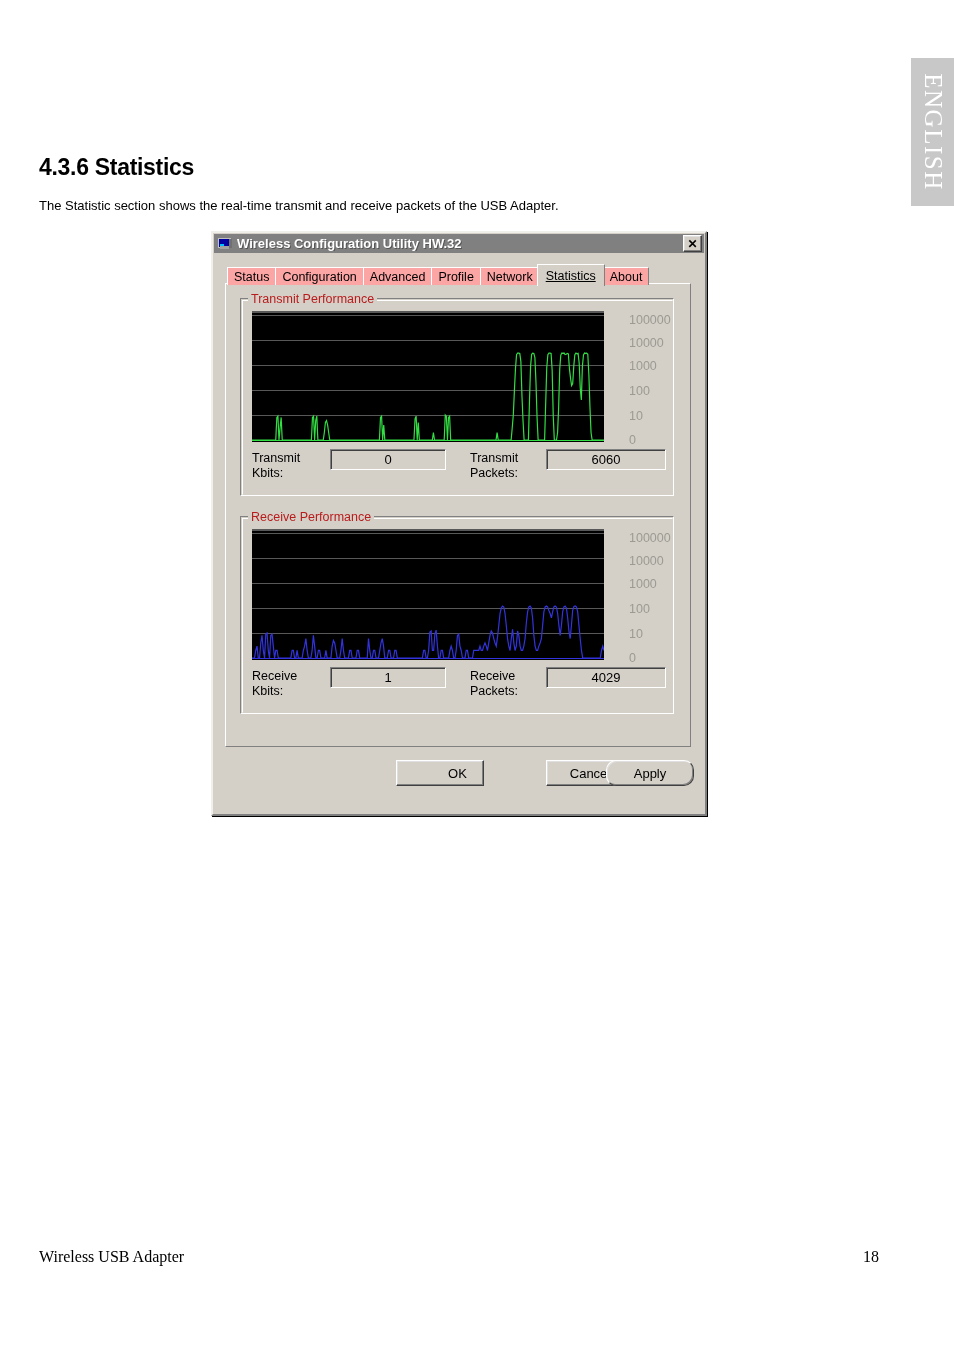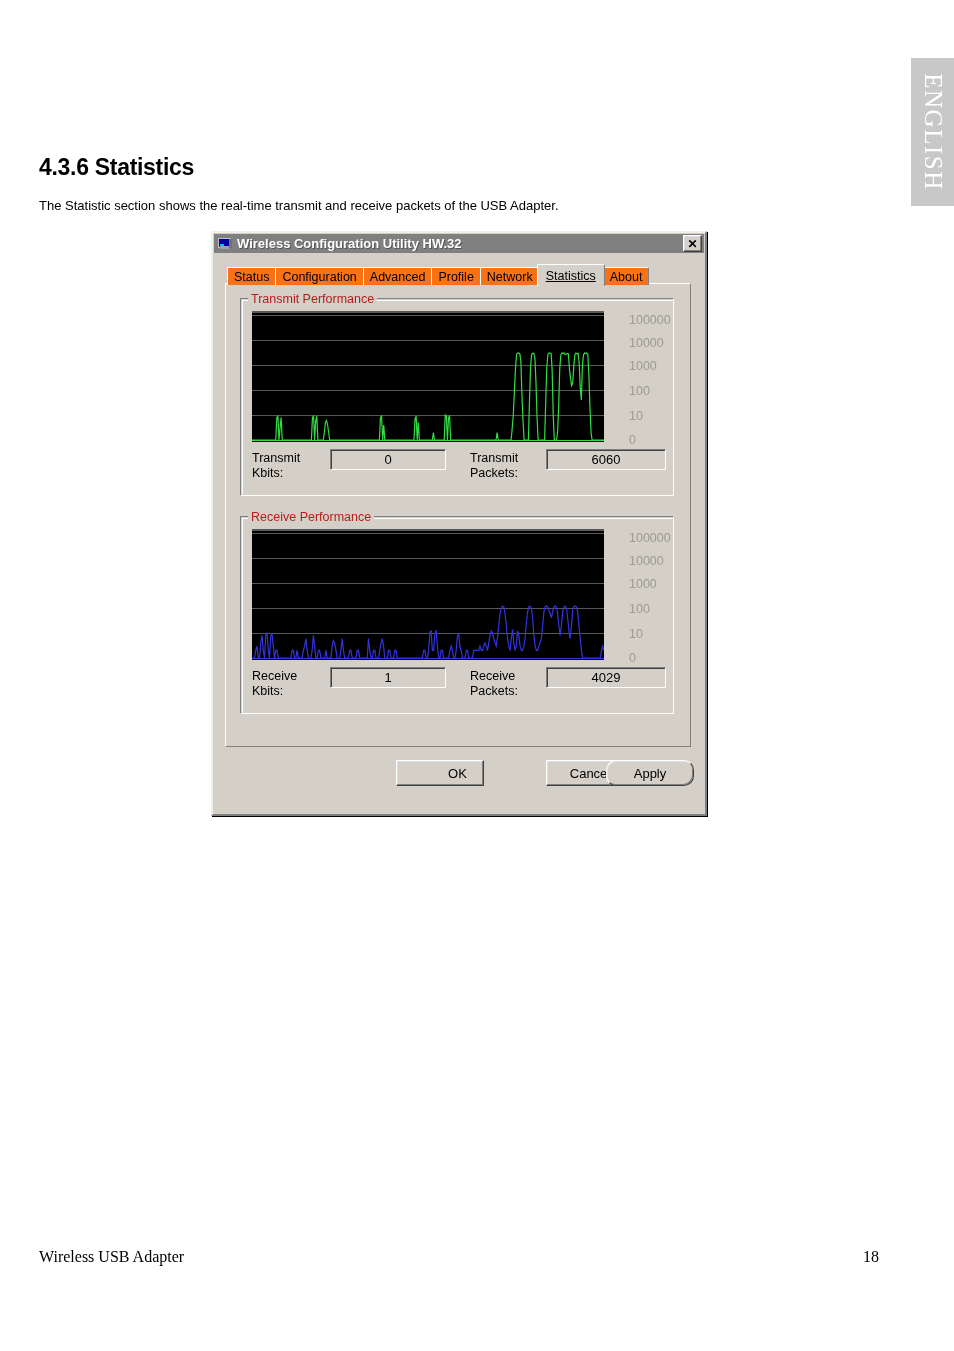--- a/index.html
+++ b/index.html
@@ -139,21 +139,21 @@
     margin: 10px 0 0 14px;
     height: 22px;
     display: flex;
     align-items: flex-end;
     z-index: 3;
   }
   .tab {
     height: 18px;
     margin-right: -1px;
     padding: 0 6px;
-    background: #f97316;
+    background: #fca5a5;
     border: 1px solid;
     border-color: #ffffff #808080 #d4d0c8 #ffffff;
     border-bottom: none;
     display: flex; align-items: center;
     font-size: 12.5px; color: #000;
     position: relative;
     box-sizing: border-box;
     cursor: default;
   }
   .tab.active {

